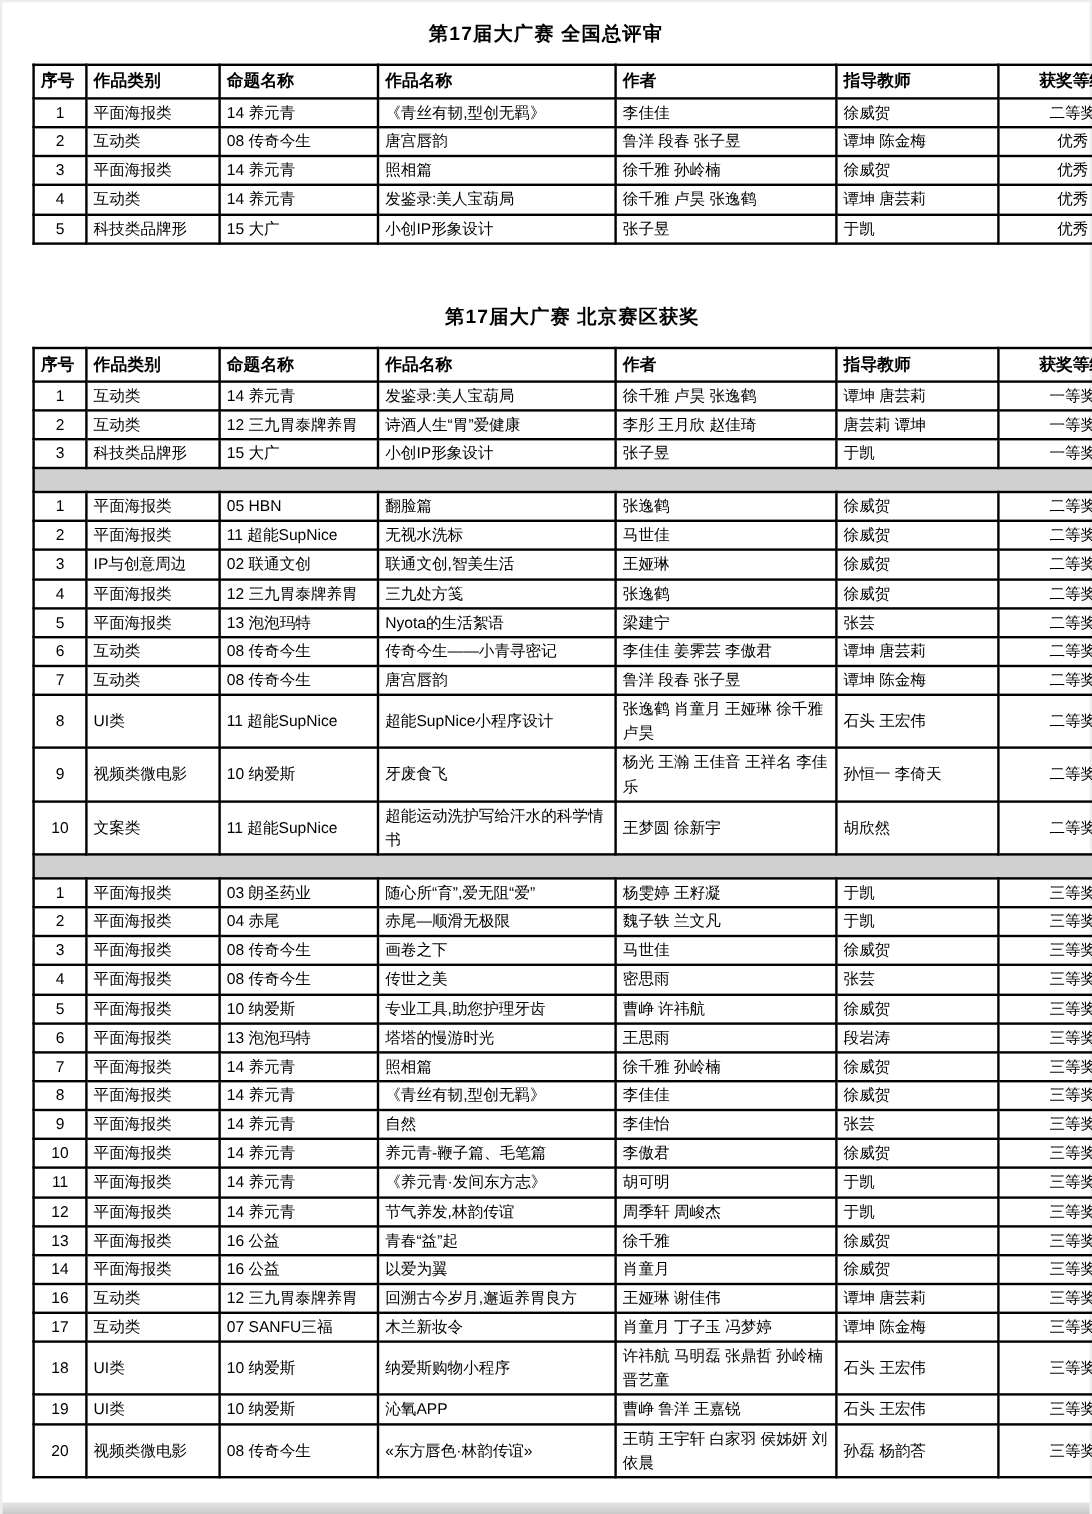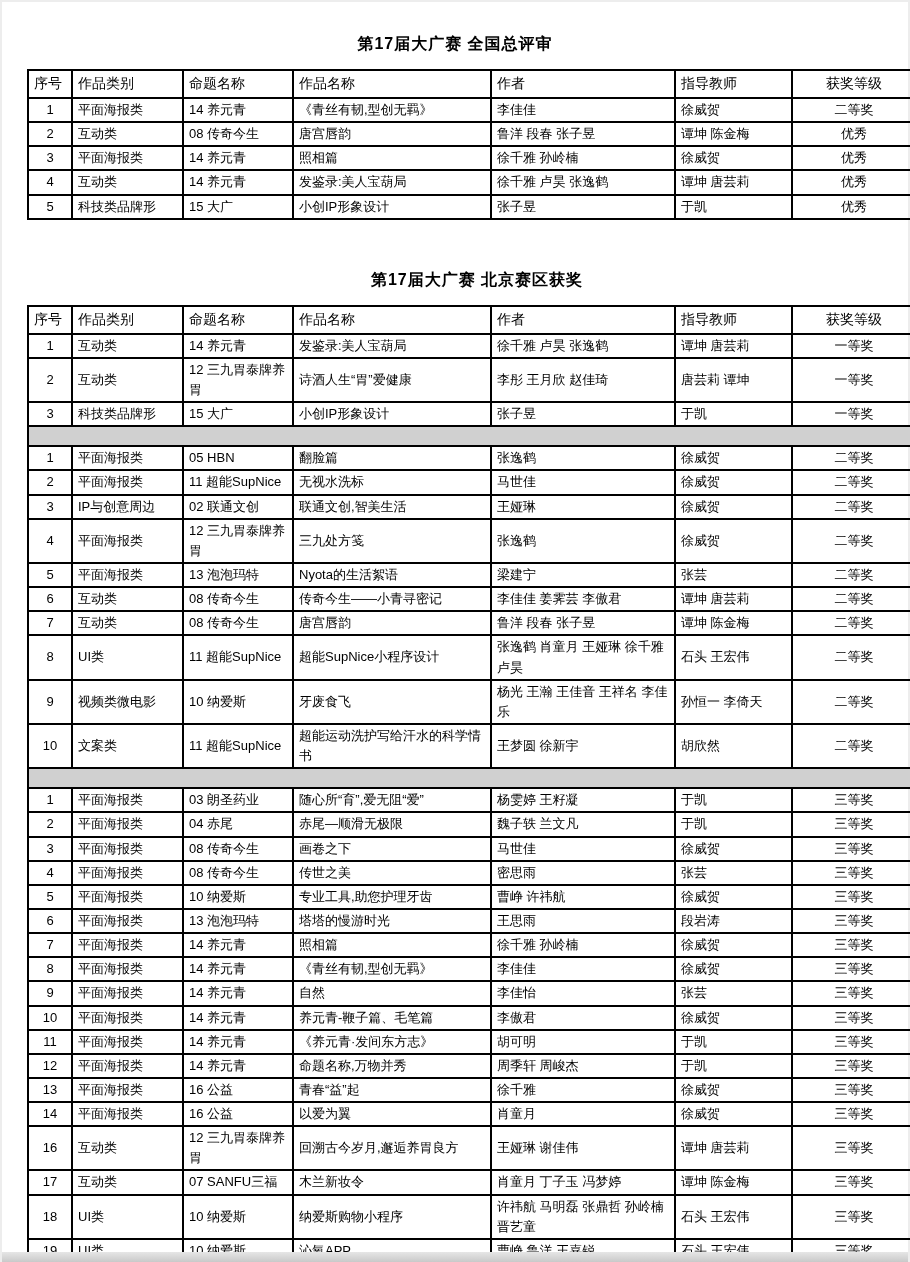--- a/index.html
+++ b/index.html
@@ -12,45 +12,45 @@
     position:absolute; inset:0;
     border-left:2px solid #ededed; border-right:2px solid #ededed; border-top:2px solid #ededed;
   }
   .bottom-edge {
     position:absolute; left:0; right:0; bottom:0; height:10px;
     background:linear-gradient(#e6e6e6,#c9c9c9);
   }
   .doc-title {
     text-align:center; font-size:16px; font-weight:bold; letter-spacing:1px;
   }
-  .title-1 { padding-top:32px; }
+  .title-1 { padding-top:16px; }
   .title-2 { padding-top:50px;padding-left:44px; }
   table.awards {
     border-collapse:collapse; table-layout:fixed;
     margin:14px 0 0 25px; width:866px;
     border:2px solid #000;
   }
   table.awards th, table.awards td {
     border:2px solid #000;
     padding:1px 5px;
     font-size:13px; line-height:1.55;
     text-align:left; vertical-align:middle;
     word-break:break-all; overflow-wrap:anywhere;
   }
   table.awards th {
-    font-size:14px; font-weight:normal; height:28px;
+    font-size:14px; font-weight:bold; height:28px;
   }
   table.awards td { height:24px; }
   
   table.awards th:nth-child(1), table.awards td:nth-child(1) { width:44px;  text-align:center; }
   table.awards th:nth-child(2), table.awards td:nth-child(2) { width:111px; }
-  table.awards th:nth-child(3), table.awards td:nth-child(3) { width:110px; }
+  table.awards th:nth-child(3), table.awards td:nth-child(3) { width:132px; }
   table.awards th:nth-child(4), table.awards td:nth-child(4) { width:198px; }
   table.awards th:nth-child(5), table.awards td:nth-child(5) { width:184px; }
-  table.awards th:nth-child(6), table.awards td:nth-child(6) { width:117px; }
+  table.awards th:nth-child(6), table.awards td:nth-child(6) { width:135px; }
   table.awards th:nth-child(7), table.awards td:nth-child(7) { width:124px; text-align:center; }
   table.awards th:nth-child(1) { text-align:left; }
   td.small { font-size:11px;margin-left:24px; }
   tr.sep td {
     background:#d0d0d0; height:20px; padding:0;
   }
 </style>
 </head>
 <body>
 
@@ -353,21 +353,21 @@
           <td>14 养元青</td>
           <td>《养元青·发间东方志》</td>
           <td>胡可明</td>
           <td>于凯</td>
           <td>三等奖</td>
         </tr>
         <tr>
           <td>12</td>
           <td>平面海报类</td>
           <td>14 养元青</td>
-          <td>命题名称,万物并秀</td>
+          <td>节气养发,林韵传谊</td>
           <td>周季轩 周峻杰</td>
           <td>于凯</td>
           <td>三等奖</td>
         </tr>
         <tr>
           <td>13</td>
           <td>平面海报类</td>
           <td>16 公益</td>
           <td>青春“益”起</td>
           <td>徐千雅</td>

